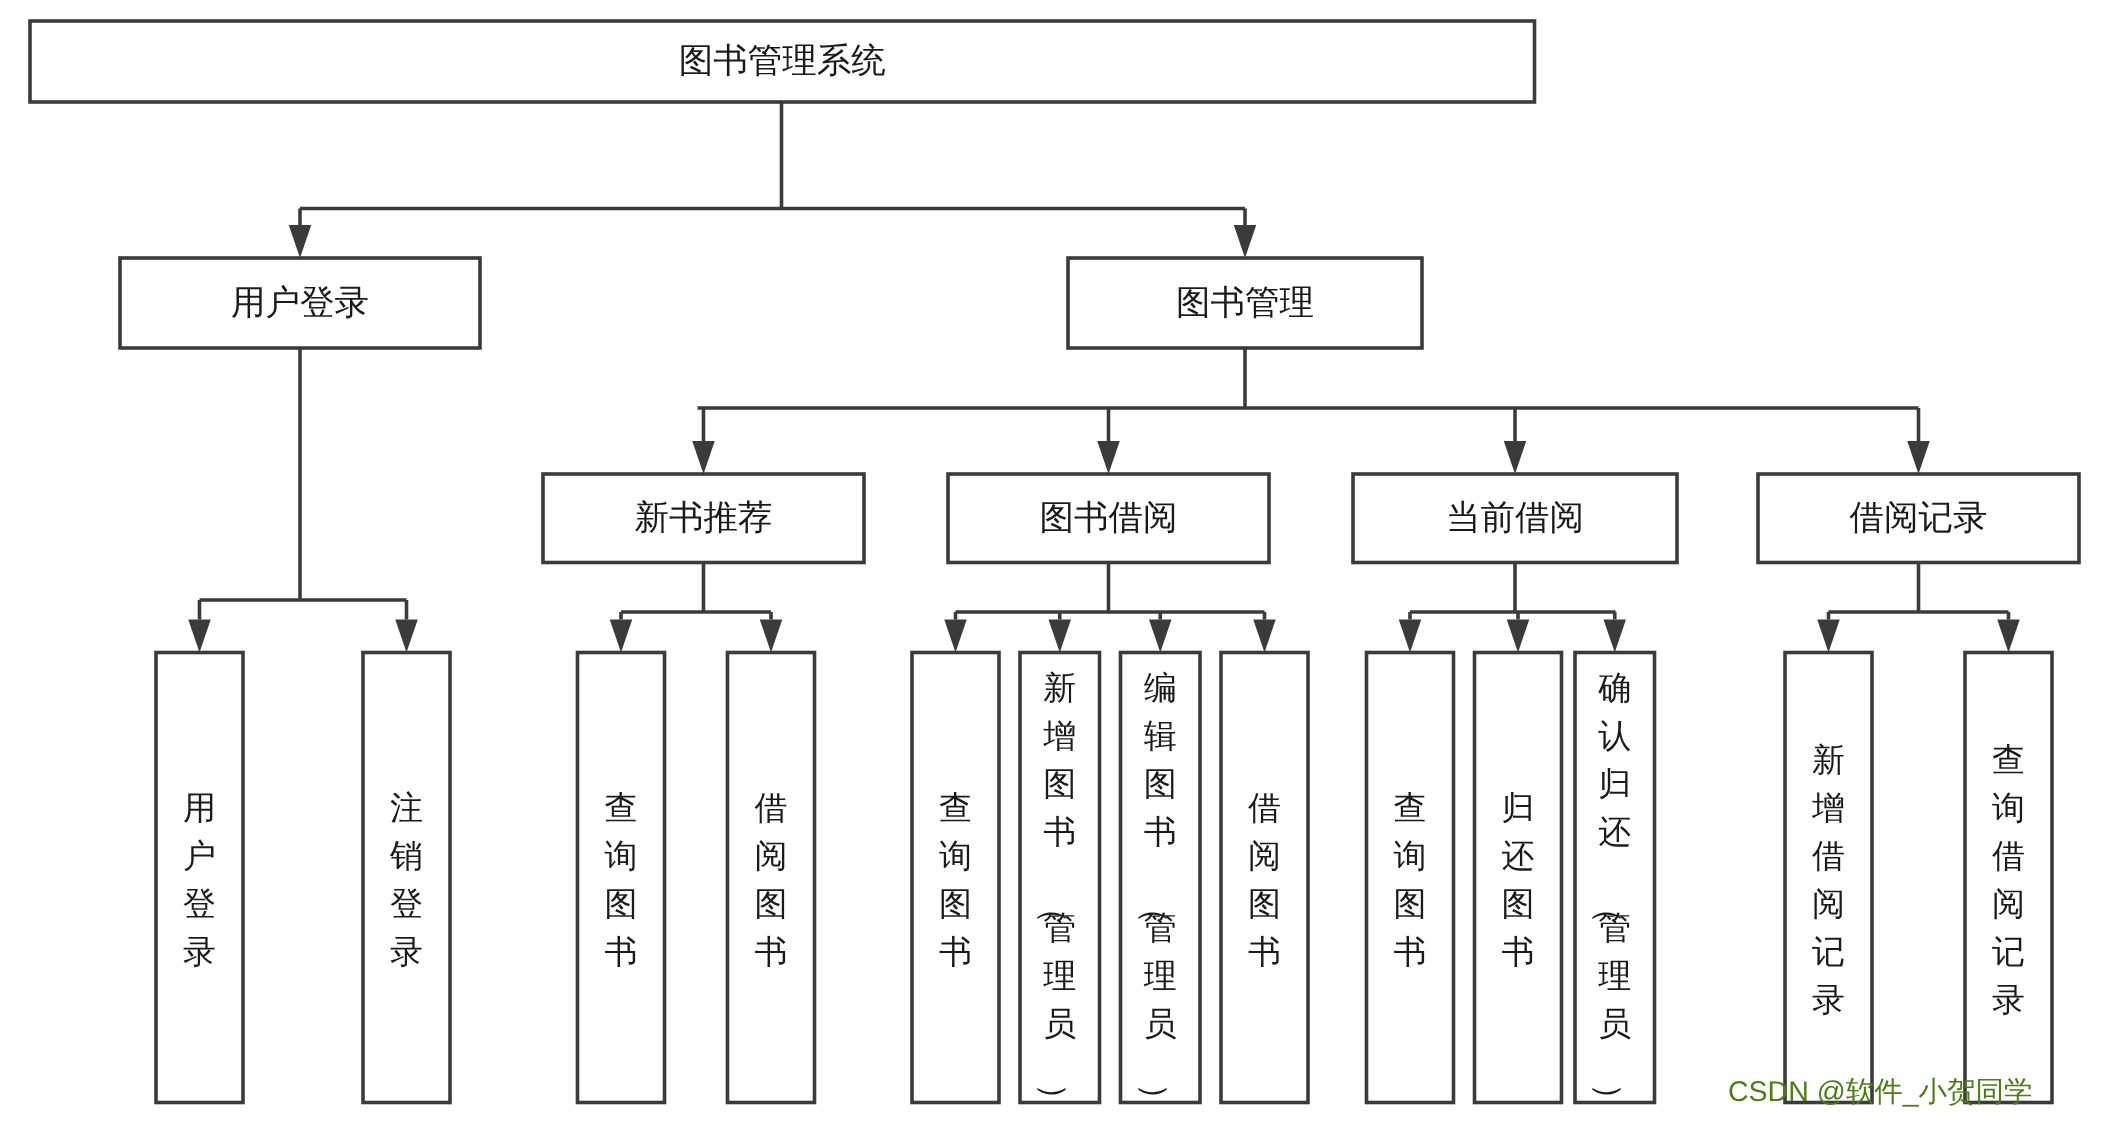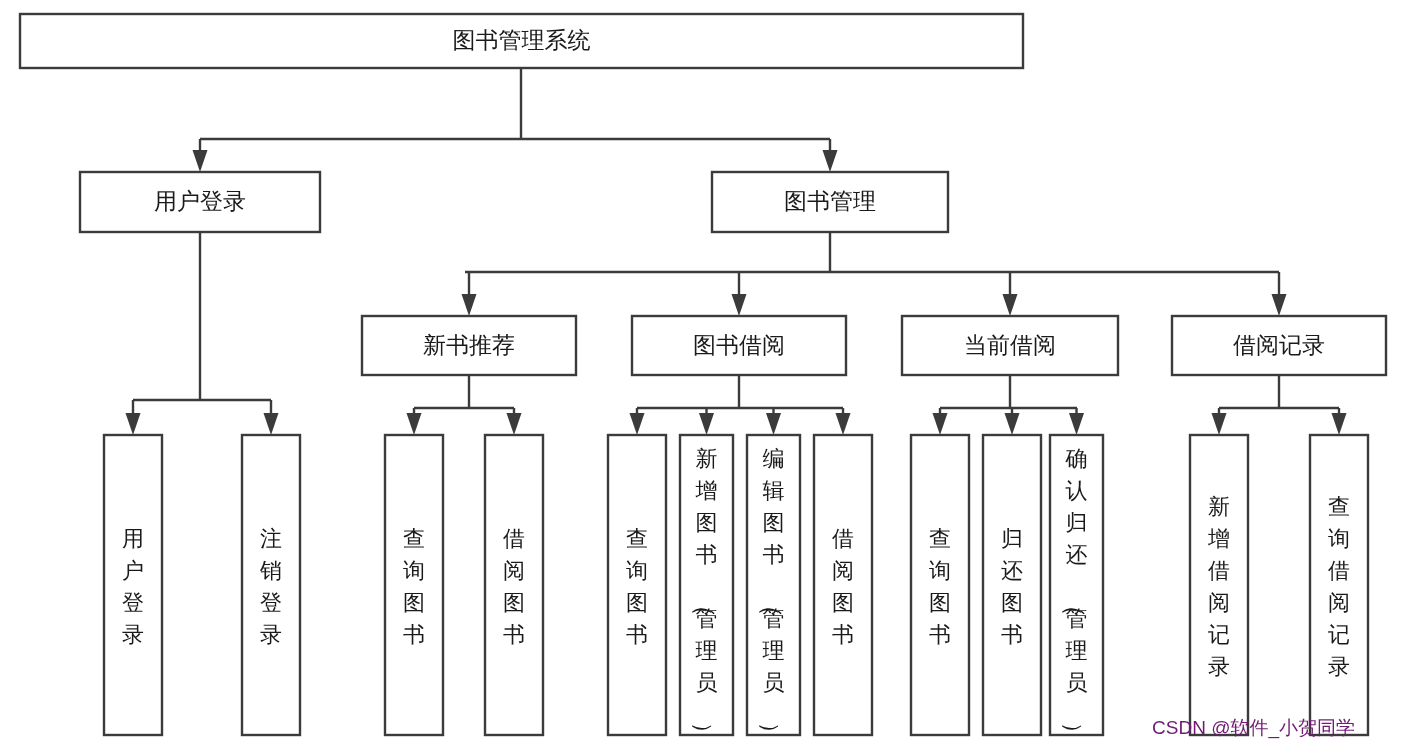--- a/index.html
+++ b/index.html
@@ -48,21 +48,21 @@
   .arrow-head {
     fill: #3b3b3b;
     stroke: none;
   }
   .watermark {
     position: absolute;
     right: 12px;
     bottom: 6px;
     font-family: "Liberation Sans", sans-serif;
     font-size: 19px;
-    color: #701a75;
+    color: #4d7c0f;
     white-space: nowrap;
     user-select: none;
   }
 </style>
 </head>
 <body>
 
 <div id="diagram-root">
   <svg id="diagram-svg" width="1405" height="747" viewBox="0 0 1405 747" xmlns="http://www.w3.org/2000/svg">
     <g id="connector-layer">

